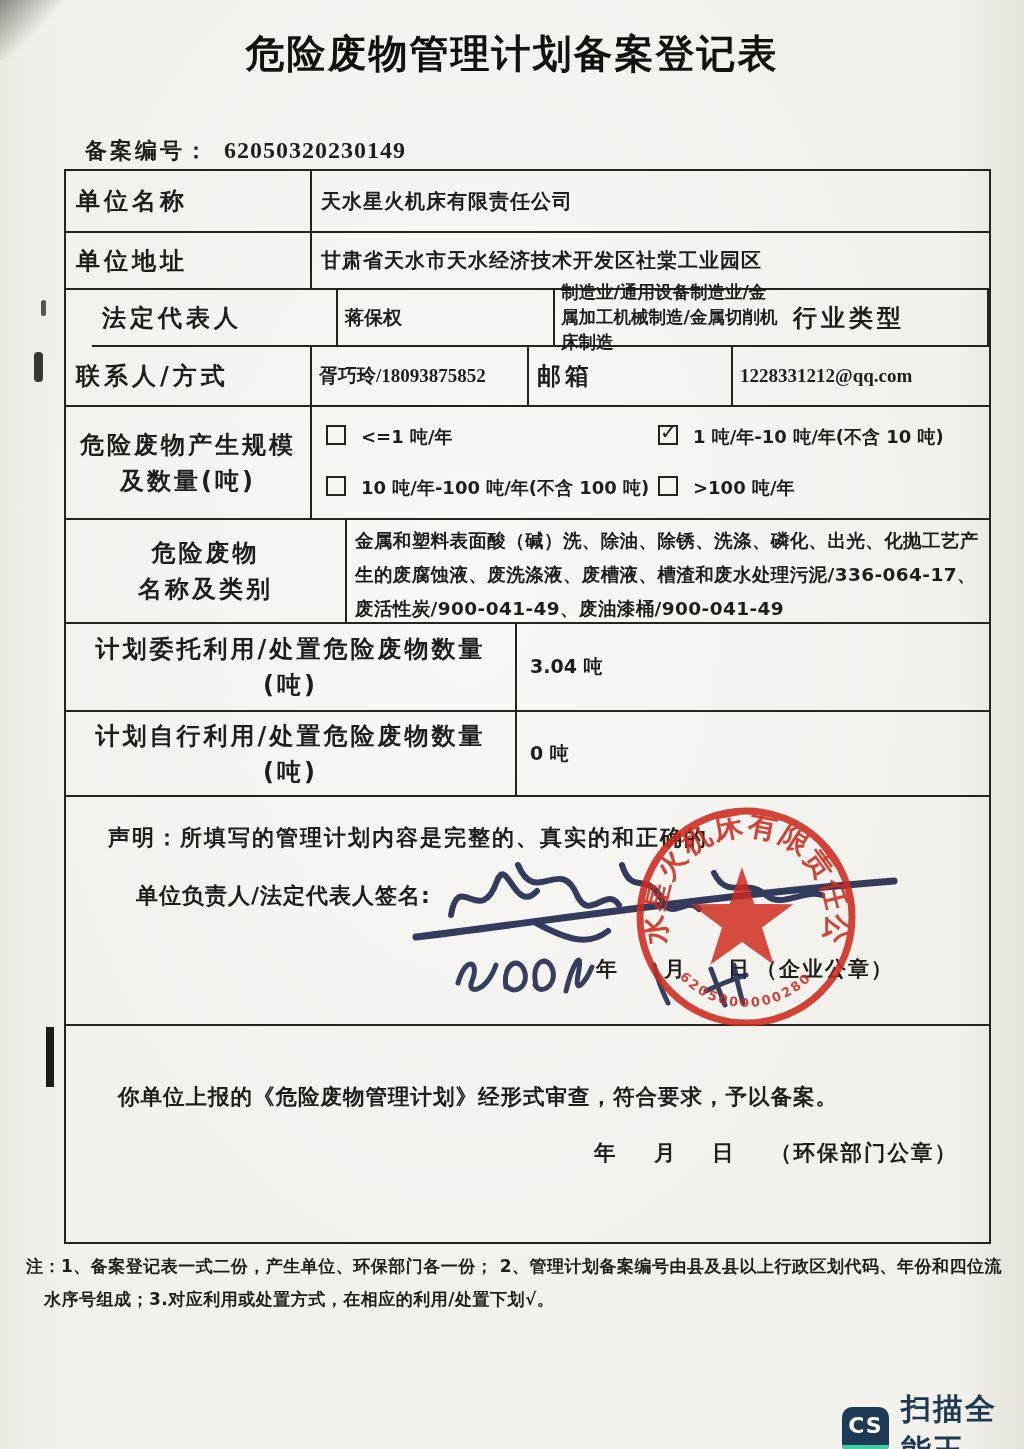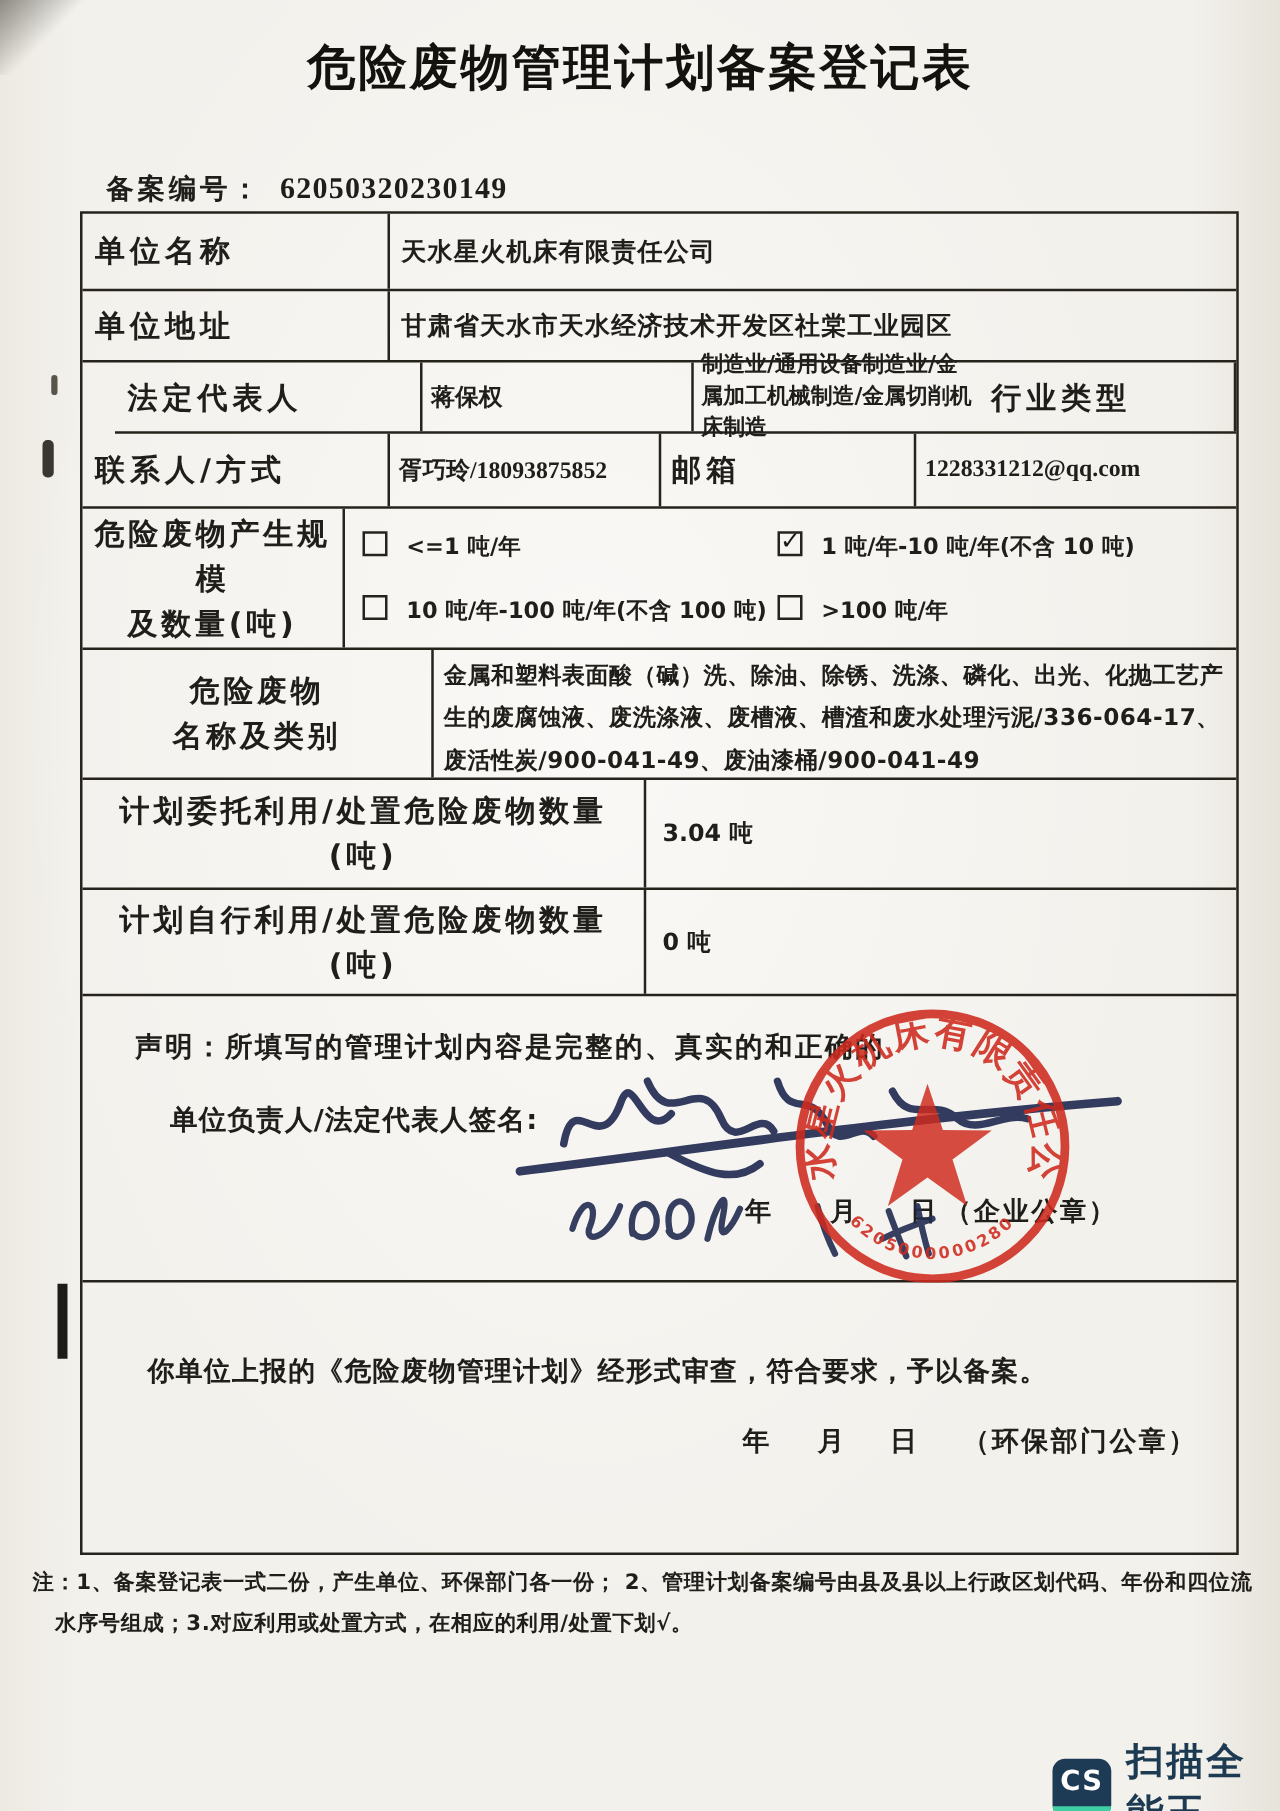--- a/index.html
+++ b/index.html
@@ -111,21 +111,21 @@
     </div>
 
     <div class="row r4">
       <div class="cell rb lab">联系人/方式</div>
       <div class="cell rb contact-val num-serif">胥巧玲/18093875852</div>
       <div class="cell rb lab-mid">邮箱</div>
       <div class="cell email-val num-serif">1228331212@qq.com</div>
     </div>
 
     <div class="row r5">
-      <div class="cell rb lab center-lab" style="width:210px;padding-left:0;">
+      <div class="cell rb lab center-lab" style="width:246px;padding-left:0;">
         <span>危险废物产生规模</span>
         <span>及数量(吨)</span>
       </div>
       <div class="cb-grid">
         <div class="cb-option">
           <span class="cb-box"></span>
           <span>&lt;=1 吨/年</span>
         </div>
         <div class="cb-option">
           <span class="cb-box checked"></span>

